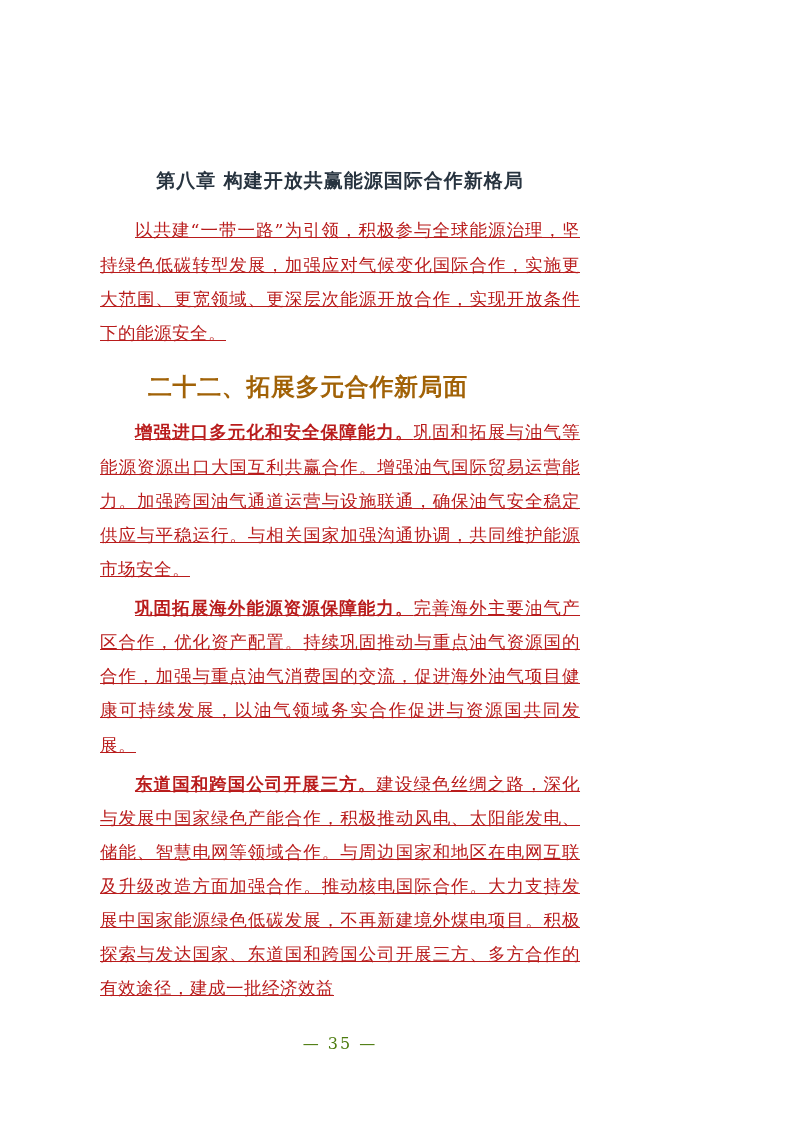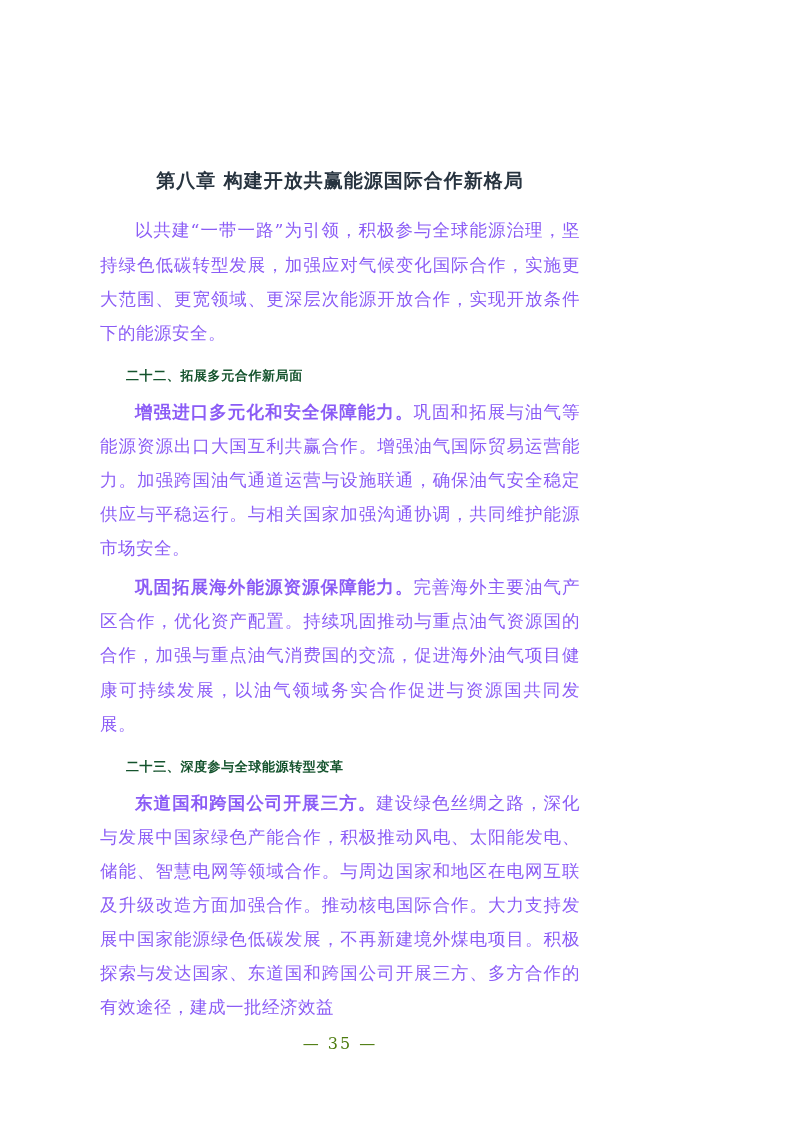--- a/index.html
+++ b/index.html
@@ -30,30 +30,31 @@
     margin: 0 0 18px 0;
     line-height: 1.6;
   }
   .para {
     font-size: 17.5px;
     line-height: 1.95;
     text-align: justify;
     text-justify: inter-ideograph;
     text-indent: 2em;
     margin: 0 0 5px 0;
-    color: #8b5cf6;
+    color: #b91c1c;
     letter-spacing: 0.5px;
+    text-decoration: underline;
   }
   .section-head {
-    font-size: 13px;
+    font-size: 24px;
     font-weight: bold;
     text-indent: 2em;
     margin: 14px 0 6px 0;
     line-height: 1.9;
-    color: #14532d;
+    color: #a16207;
     letter-spacing: 0.6px;
   }
   .lead {
     font-weight: bold;
   }
   .para .lead {
     font-weight: bold;
   }
   .footer {
     position: absolute;
@@ -74,19 +75,18 @@
   <h1 class="doc-title">第八章  构建开放共赢能源国际合作新格局</h1>
 
   <p class="para">以共建“一带一路”为引领，积极参与全球能源治理，坚持绿色低碳转型发展，加强应对气候变化国际合作，实施更大范围、更宽领域、更深层次能源开放合作，实现开放条件下的能源安全。</p>
 
   <h2 class="section-head">二十二、拓展多元合作新局面</h2>
 
   <p class="para"><span class="lead">增强进口多元化和安全保障能力。</span><span>巩固和拓展与油气等能源资源出口大国互利共赢合作。增强油气国际贸易运营能力。加强跨国油气通道运营与设施联通，确保油气安全稳定供应与平稳运行。与相关国家加强沟通协调，共同维护能源市场安全。</span></p>
 
   <p class="para"><span class="lead">巩固拓展海外能源资源保障能力。</span><span>完善海外主要油气产区合作，优化资产配置。持续巩固推动与重点油气资源国的合作，加强与重点油气消费国的交流，促进海外油气项目健康可持续发展，以油气领域务实合作促进与资源国共同发展。</span></p>
 
-  <h2 class="section-head">二十三、深度参与全球能源转型变革</h2>
 
   <p class="para"><span class="lead">东道国和跨国公司开展三方。</span><span>建设绿色丝绸之路，深化与发展中国家绿色产能合作，积极推动风电、太阳能发电、储能、智慧电网等领域合作。与周边国家和地区在电网互联及升级改造方面加强合作。推动核电国际合作。大力支持发展中国家能源绿色低碳发展，不再新建境外煤电项目。积极探索与发达国家、东道国和跨国公司开展三方、多方合作的有效途径，建成一批经济效益</span></p>
 
   <div class="footer">— 35 —</div>
 
 </div>
 
 </body></html>

